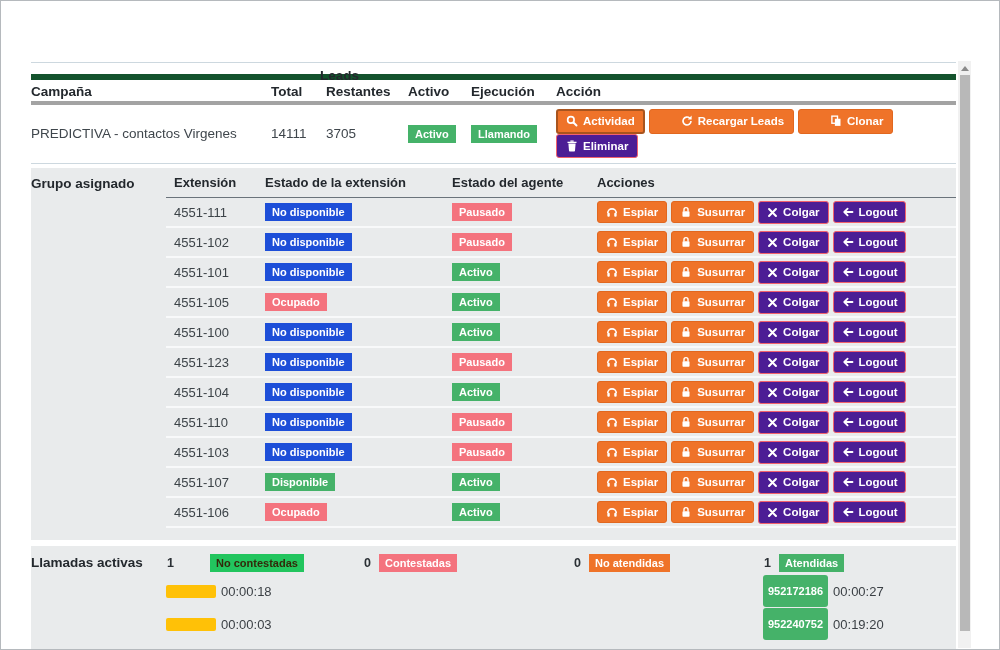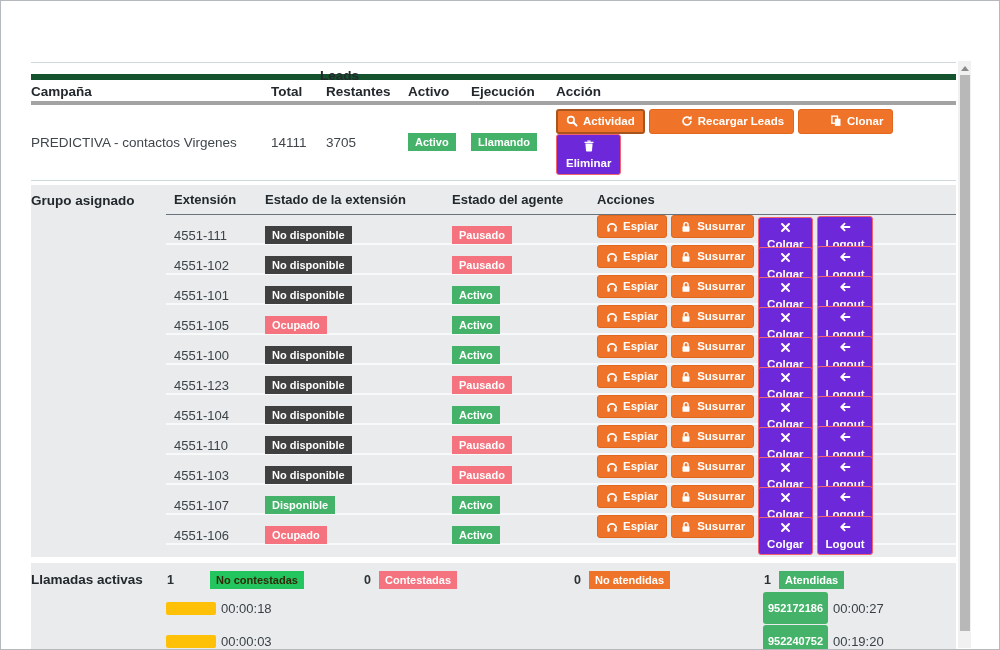--- a/index.html
+++ b/index.html
@@ -32,34 +32,34 @@
   .leads-cell { grid-column:2 / span 2; text-align:center; font-weight:bold; font-size:13.5px; color:#23282d; line-height:25px; }
   .camp-head { height:25px; border-bottom:4px solid #a3a3a3; }
   .camp-head .cell { font-weight:bold; font-size:13.5px; color:#23282d; line-height:24px; }
   .camp-row { border-bottom:1px solid #cdd8df; align-items:center; padding:4px 0 5px 0; }
   .camp-row .cell { font-size:13.5px; color:#3f464c; }
 
   
   .badge { display:inline-block; font-size:11px; font-weight:bold; color:#fff; border-radius:0; padding:3px 7px; line-height:1.1; }
   .badge-green  { background:#45b269; }
   .badge-pink   { background:#f4737e; }
-  .badge-dark   { background:#404040; }
+  .badge-dark   { background:#1d4ed8; }
   .badge-orange { background:#ef7329; }
   .badge-yellow { background:#22c55e; color:#33290a;margin-left:28px; }
 
   
   .btn {
     display:inline-flex; align-items:center; gap:5px;
     font-family:"Liberation Sans", sans-serif;
     font-size:11.5px; font-weight:bold; color:#fff;
     border-radius:3px; padding:5px 9px; cursor:pointer; line-height:1.1;
     border:1px solid transparent; margin-right:4px; white-space:nowrap;
   }
   .btn-orange { background:#ef7329; border-color:#e1671f;padding-left:31px; }
-  .btn-pink   { background:#6d28d9; border-color:#f2616d;flex-direction:column; }
+  .btn-pink   { background:#4c1d95; border-color:#f2616d; }
   .btn-focused { border:2px solid #a8541e; padding:4px 8px; }
   .btn svg { display:block; }
 
   
   .group-section { margin-top:4px; width:925px; background:#e9ebec; display:flex; padding-bottom:12px; }
   .side-label { width:135px; flex:none; font-weight:bold; font-size:13.5px; color:#23282d; padding:8px 0 0 0; }
   .inner-table { flex:1; }
   .inner-grid { display:grid; grid-template-columns:91px 187px 145px auto; align-items:center; height:30px; }
   .inner-head { border-bottom:1px solid #6a737b; }
   .inner-head .icell { font-weight:bold; font-size:13px; color:#23282d; }

